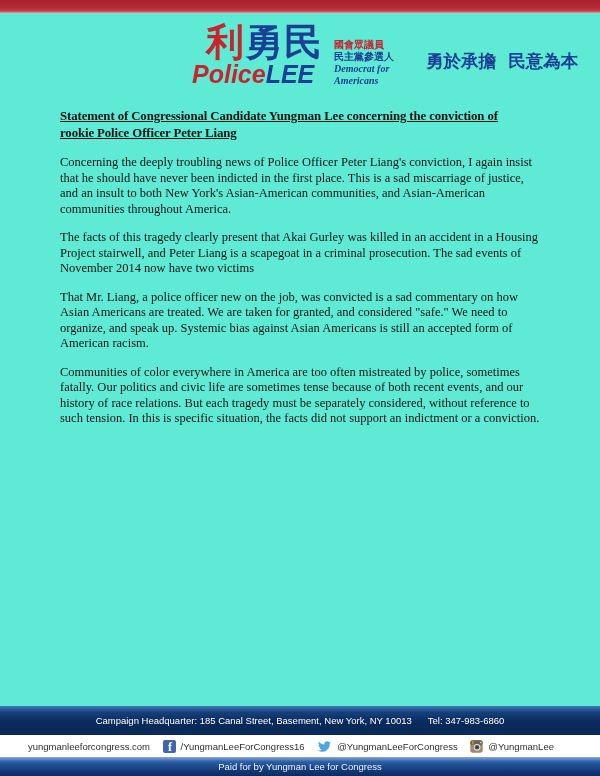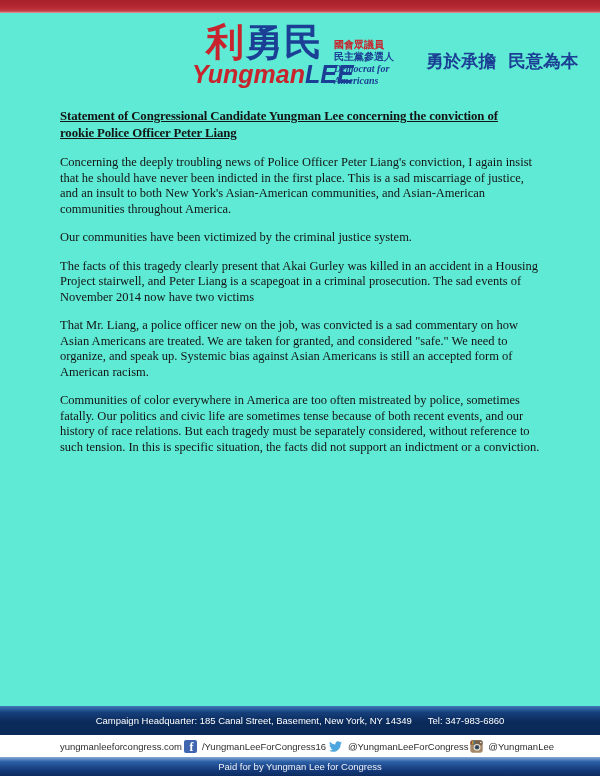--- a/index.html
+++ b/index.html
@@ -30,62 +30,61 @@
     text-decoration:underline;white-space:pre-line;letter-spacing:-0.1px;}
   .doc p{font-size:12.5px;line-height:15.5px;margin:0 0 13px 0;}
 
   
   .hq-bar{position:absolute;left:0;top:706px;width:600px;height:29px;
     background:linear-gradient(180deg,#3f78b8 0%,#16407c 22%,#0a2a5a 55%,#0a2a5a 100%);
     display:flex;align-items:center;justify-content:center;gap:16px;
     font-family:"Liberation Sans",sans-serif;font-size:9.5px;color:#ffffff;white-space:nowrap;}
   .social-bar{position:absolute;left:0;top:735px;width:600px;height:22px;background:#ffffff;
     display:flex;align-items:center;justify-content:space-between;box-sizing:border-box;
-    padding:0 46px 0 60px;font-family:"Liberation Sans",sans-serif;font-size:9.5px;color:#2e2e2e;}
+    padding:0 46px 0 28px;font-family:"Liberation Sans",sans-serif;font-size:9.5px;color:#2e2e2e;}
   .social-item{display:flex;align-items:center;gap:5px;white-space:nowrap;}
   .fb-icon{width:13px;height:13px;background:#4065b0;border-radius:2px;color:#ffffff;
     font-family:"Liberation Serif",serif;font-weight:700;font-size:12px;line-height:14px;
     text-align:center;text-indent:2px;overflow:hidden;display:inline-block;}
   .paid-bar{position:absolute;left:0;top:757px;width:600px;height:19px;
     background:linear-gradient(180deg,#86a9d6 0%,#2b5fa6 25%,#14397a 70%,#0c2c60 100%);
     display:flex;align-items:center;justify-content:center;
     font-family:"Liberation Sans",sans-serif;font-size:9.5px;color:rgba(255,255,255,0.92);text-align:center;}
 </style>
 </head>
 <body>
 
 <div class="page">
 
   <div class="top-bar"></div>
 
   <header>
     <div class="logo-cn"><span class="red">利</span><span class="blue">勇民</span></div>
-    <div class="logo-en"><span class="red">Yungman</span><span class="blue">LEE</span></div>
+    <div class="logo-en"><span class="red">Police</span><span class="blue">LEE</span></div>
     <div class="logo-sub">
       <div class="sub-cn red">國會眾議員</div>
       <div class="sub-cn blue">民主黨參選人</div>
       <div class="sub-en">Democrat for</div>
       <div class="sub-en">Americans</div>
     </div>
     <div class="tagline">勇於承擔  民意為本</div>
   </header>
 
   <main class="doc">
     <h1 class="title">Statement of Congressional Candidate Yungman Lee concerning the conviction of
 rookie Police Officer Peter Liang</h1>
     <p>Concerning the deeply troubling news of Police Officer Peter Liang's conviction, I again insist that he should have never been indicted in the first place. This is a sad miscarriage of justice, and an insult to both New York's Asian-American communities, and Asian-American communities throughout America.</p>
-    <p>Our communities have been victimized by the criminal justice system.</p>
     <p>The facts of this tragedy clearly present that Akai Gurley was killed in an accident in a Housing Project stairwell, and Peter Liang is a scapegoat in a criminal prosecution. The sad events of November 2014 now have two victims</p>
     <p>That Mr. Liang, a police officer new on the job, was convicted is a sad commentary on how Asian Americans are treated. We are taken for granted, and considered "safe." We need to organize, and speak up. Systemic bias against Asian Americans is still an accepted form of American racism.</p>
     <p>Communities of color everywhere in America are too often mistreated by police, sometimes fatally. Our politics and civic life are sometimes tense because of both recent events, and our history of race relations. But each tragedy must be separately considered, without reference to such tension. In this is specific situation, the facts did not support an indictment or a conviction.</p>
   </main>
 
   <footer>
     <div class="hq-bar">
-      <span>Campaign Headquarter: 185 Canal Street, Basement, New York, NY 14349</span>
+      <span>Campaign Headquarter: 185 Canal Street, Basement, New York, NY 10013</span>
       <span>Tel: 347-983-6860</span>
     </div>
 
     <div class="social-bar">
       <span>yungmanleeforcongress.com</span>
 
       <span class="social-item">
         <span class="fb-icon">f</span>
         <span>/YungmanLeeForCongress16</span>
       </span>

